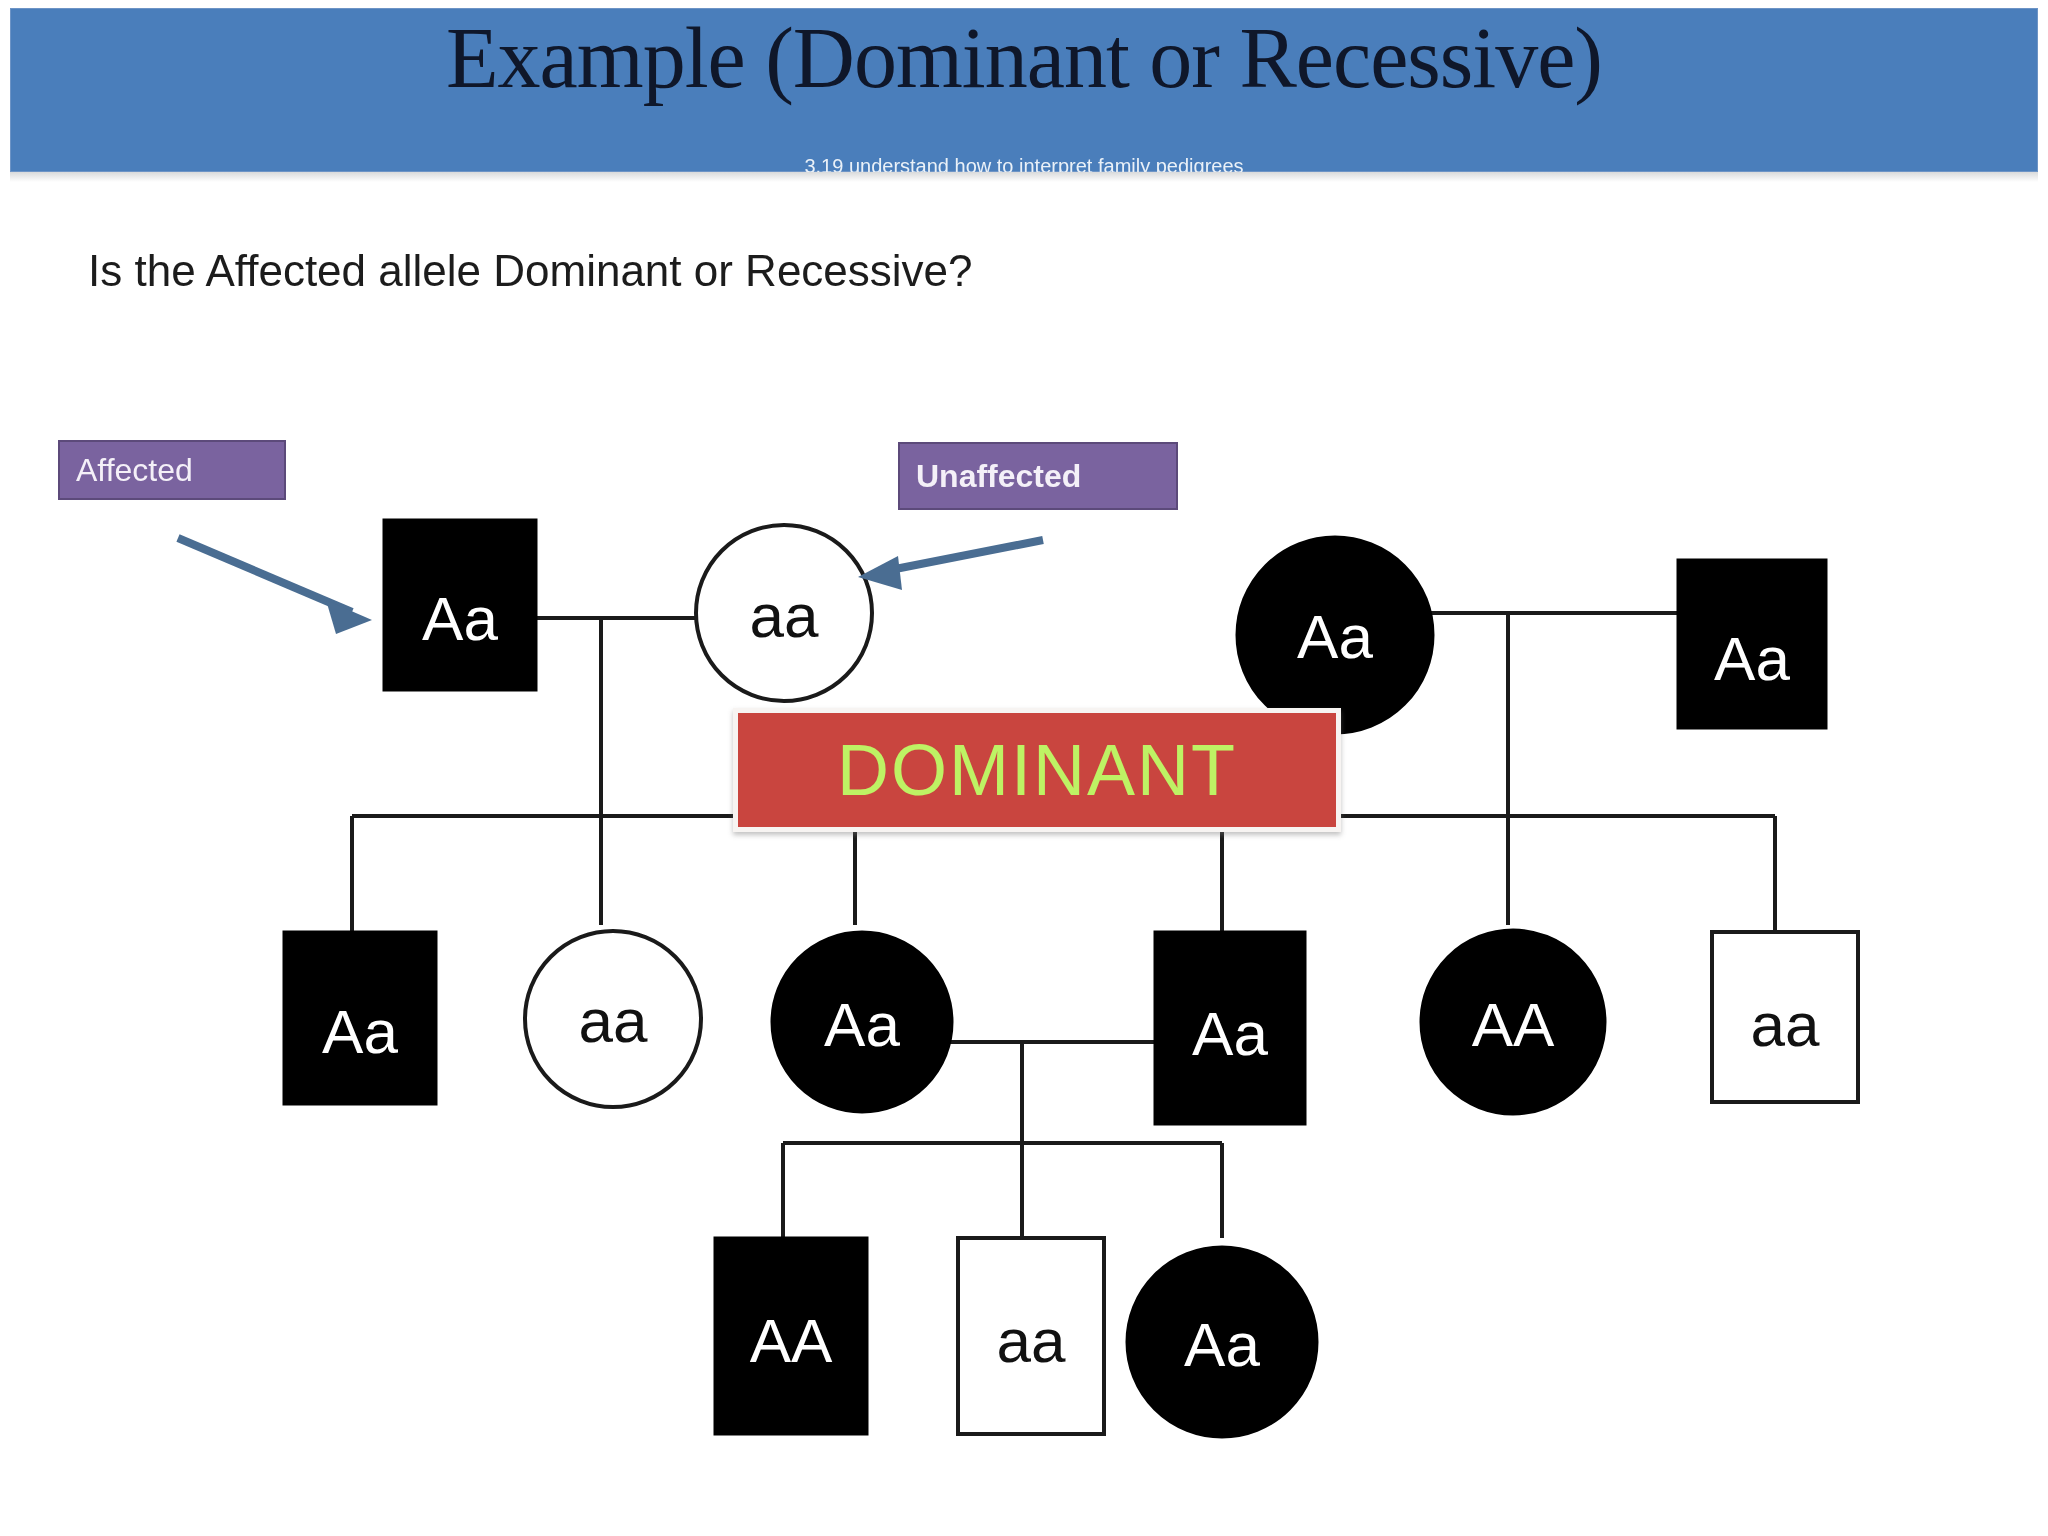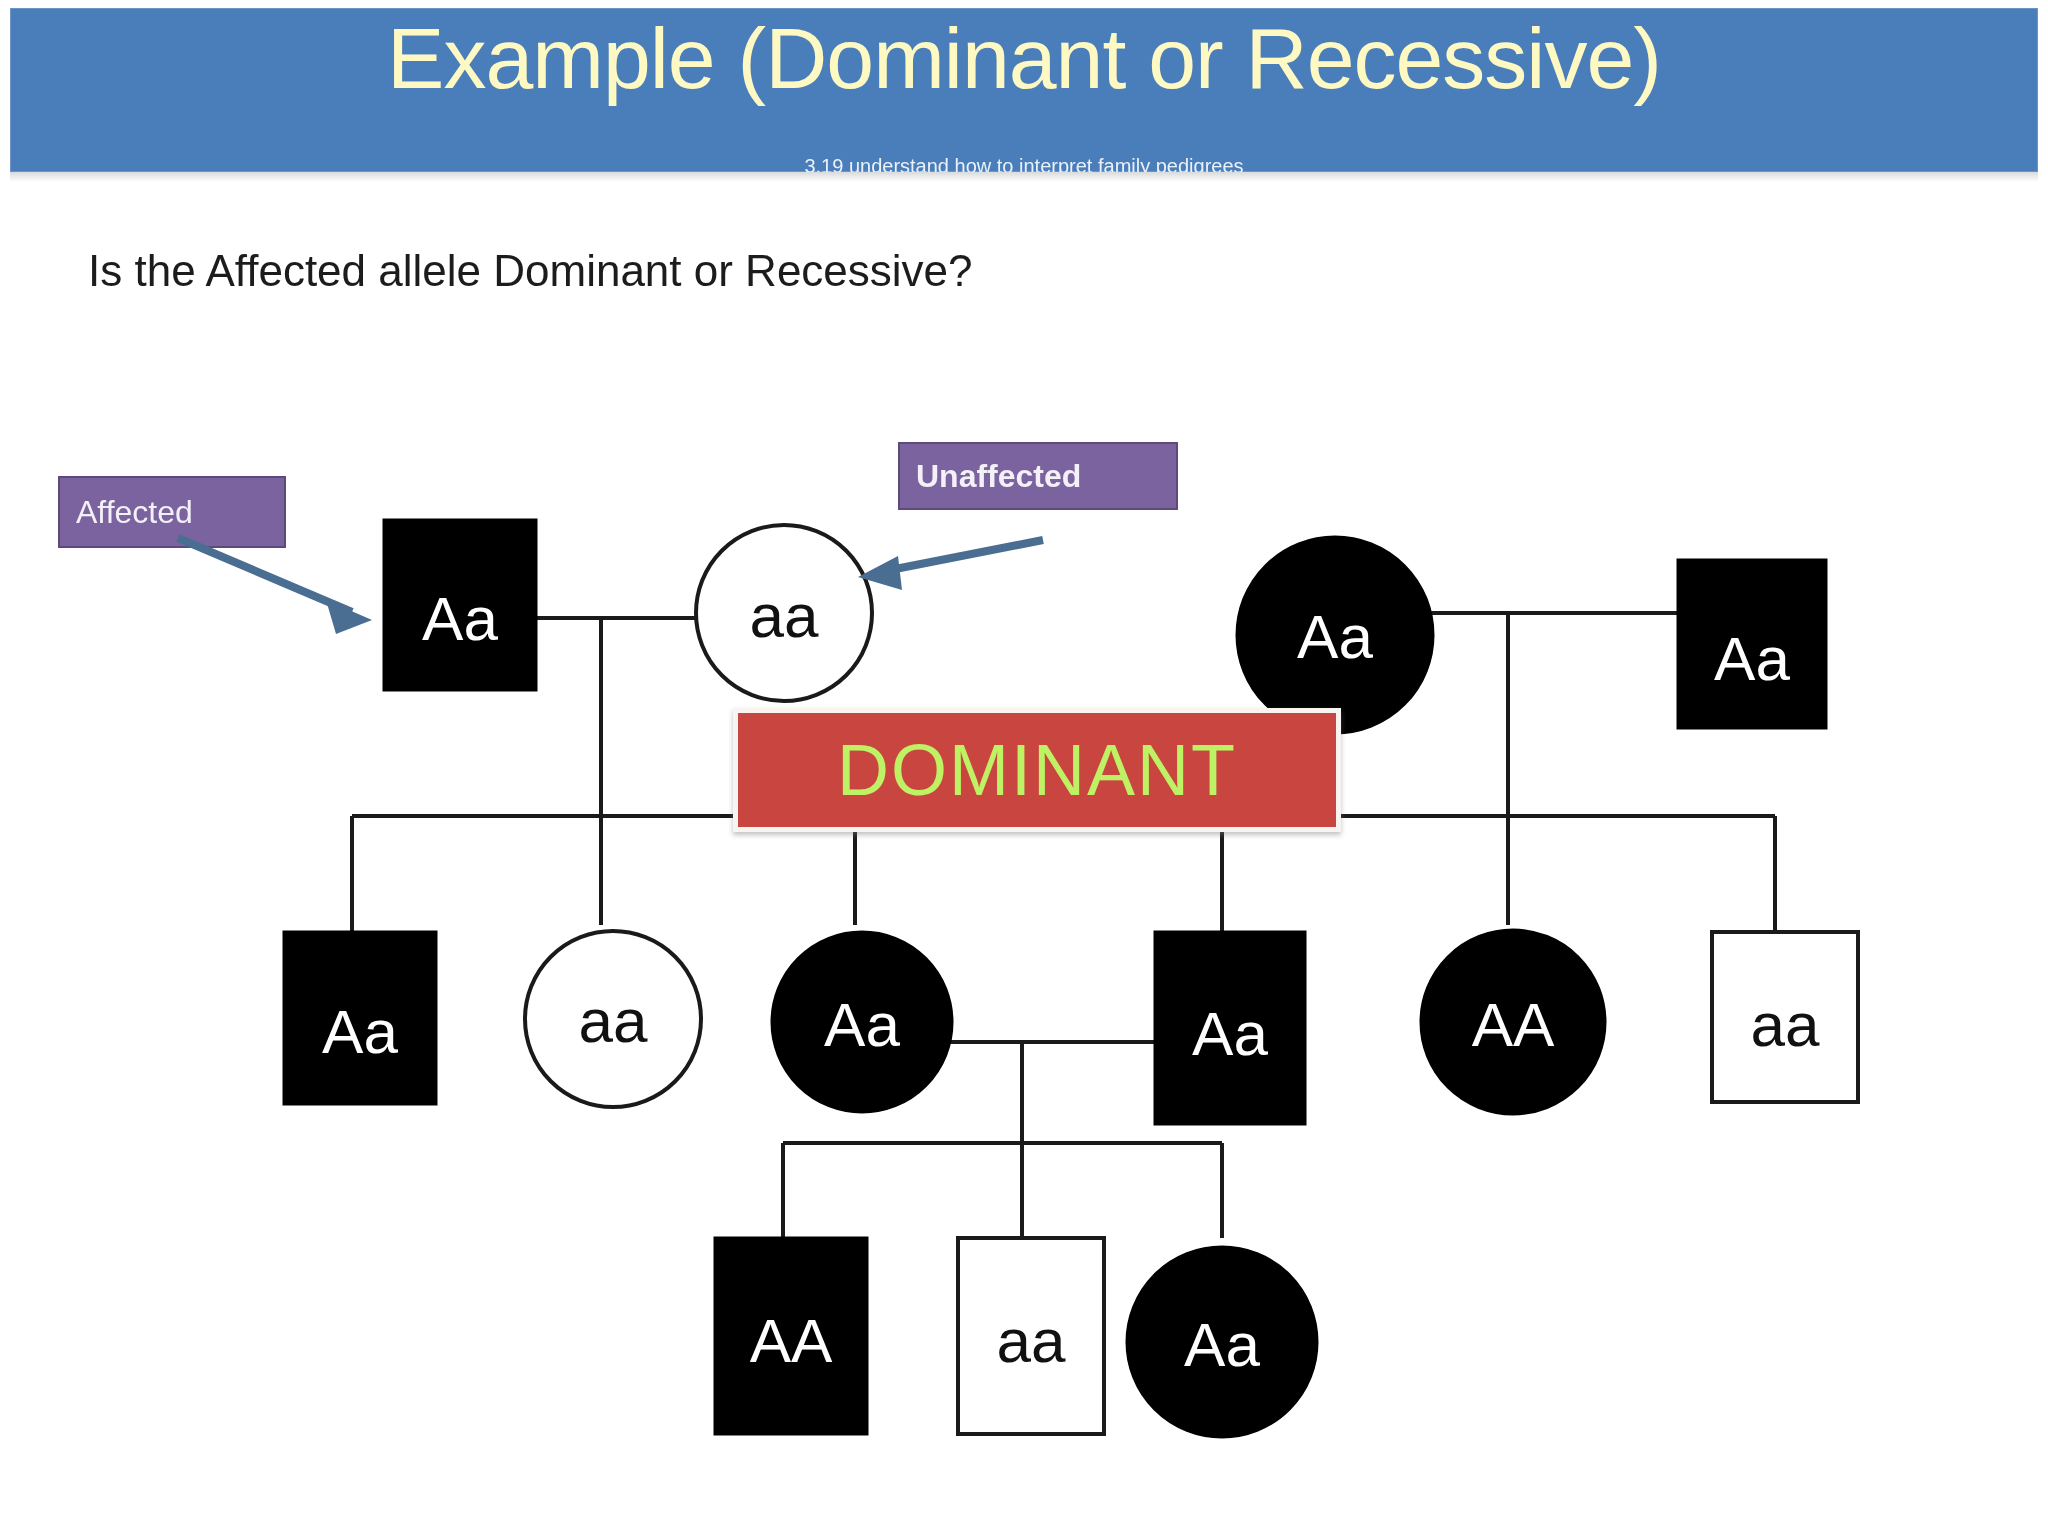--- a/index.html
+++ b/index.html
@@ -35,22 +35,22 @@
     background: linear-gradient(#d9dadb, #ffffff);
   }
   #slide-title {
     position: absolute;
     left: 0;
     top: 6px;
     width: 100%;
     text-align: center;
     font-size: 86px;
     line-height: 1.0;
-    color: #fef9c3;
-    font-family: Liberation Sans, sans-serif;
+    color: #0f172a;
+    font-family: Liberation Serif, serif;
     font-weight: 400;
     letter-spacing: -1px;
     white-space: nowrap;
   }
   #slide-subtitle {
     position: absolute;
     left: 0;
     top: 146px;
     width: 100%;
     text-align: center;
@@ -82,22 +82,21 @@
     display: flex;
     align-items: center;
     padding: 0 16px;
     box-sizing: border-box;
     white-space: nowrap;
   }
   #callout-affected {
     left: 58px;
     top: 440px;
     width: 228px;
-    height: 72px;
-    margin-top: 36px;
+    height: 60px;
   }
   #callout-unaffected {
     left: 898px;
     top: 442px;
     width: 280px;
     height: 68px;
     font-weight: bold;
   }
 
   

